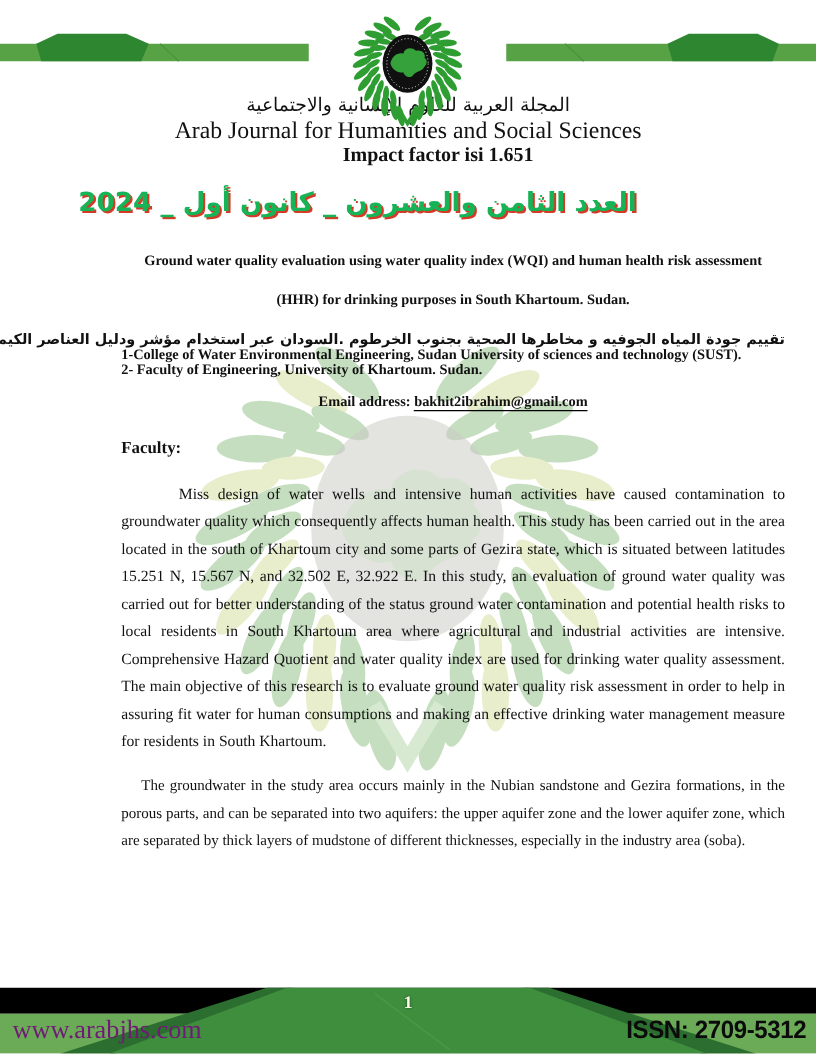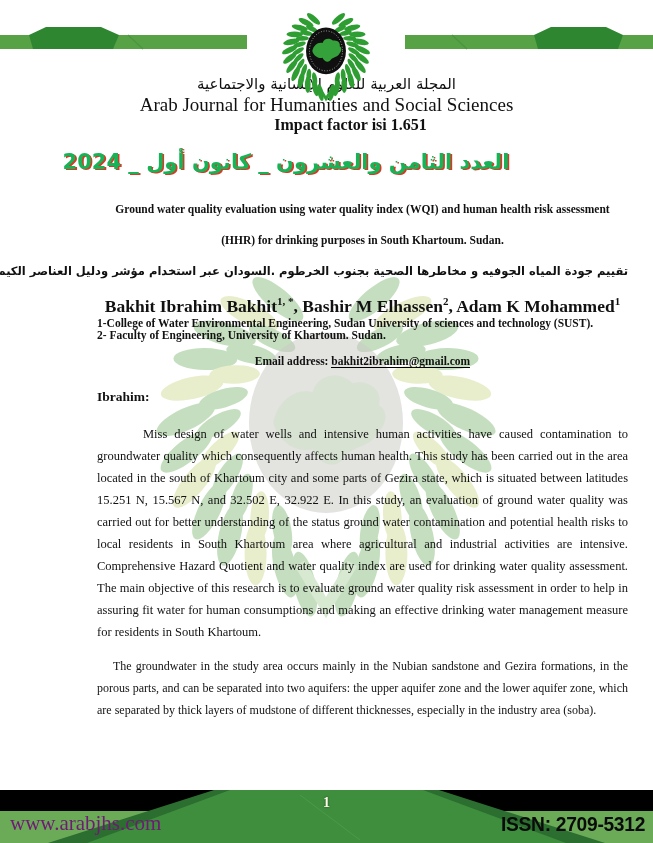--- a/index.html
+++ b/index.html
@@ -183,28 +183,27 @@
     <ellipse cx="100" cy="84" rx="35" ry="41" fill="#8d8d84" opacity=".55"></ellipse>
     <path d="M76,84 C78,74 86,68 94,70 C96,62 106,60 112,66 C120,64 126,70 124,76 C128,78 128,84 124,88 C120,96 112,94 108,100 C104,106 96,102 94,96 C86,98 78,92 76,84 Z" fill="#9bbf8e" opacity=".7"></path>
     <path d="M88,148 L100,168 L112,148" fill="none" stroke="#a9cf9b" stroke-width="5"></path>
   </svg>
 
   <div class="article">
     <div class="title-l1">Ground water quality evaluation using water quality index (WQI) and human health risk assessment</div>
     <div class="title-l2">(HHR) for drinking purposes in South Khartoum. Sudan.</div>
     <div class="title-ar">تقييم جودة المياه الجوفيه و مخاطرها الصحية بجنوب الخرطوم .السودان عبر استخدام مؤشر ودليل العناصر الكيميائيه .</div>
 
-    <div class="authors"><span>Bakhit Ibrahim Bakhit</span><sup>1, *</sup><span>, </span><span>Bashir M Elhassen</span><sup>2</sup><span>, </span><span>Adam K Mohammed</span><sup>1</sup></div>
 
     <div class="affil">1-College of Water Environmental Engineering, Sudan University of sciences and technology (SUST).</div>
     <div class="affil">2- Faculty of Engineering, University of Khartoum. Sudan.</div>
 
     <div class="email-line"><span>Email address: </span><a href="#" class="email-link">bakhit2ibrahim@gmail.com</a></div>
 
-    <div class="abs-head">Ibrahim:</div>
+    <div class="abs-head">Faculty:</div>
     <p class="abs-p1">Miss design of water wells and intensive human activities have caused contamination to groundwater quality which consequently affects human health. This study has been carried out in the area located in the south of Khartoum city and some parts of Gezira state, which is situated between latitudes 15.251 N, 15.567 N, and 32.502 E, 32.922 E. In this study, an evaluation of ground water quality was carried out for better understanding of the status ground water contamination and potential health risks to local residents in South Khartoum area where agricultural and industrial activities are intensive. Comprehensive Hazard Quotient and water quality index are used for drinking water quality assessment. The main objective of this research is to evaluate ground water quality risk assessment in order to help in assuring fit water for human consumptions and making an effective drinking water management measure for residents in South Khartoum.</p>
     <p class="abs-p2">The groundwater in the study area occurs mainly in the Nubian sandstone and Gezira formations, in the porous parts, and can be separated into two aquifers: the upper aquifer zone and the lower aquifer zone, which are separated by thick layers of mudstone of different thicknesses, especially in the industry area (soba).</p>
   </div>
 
   <svg class="footer" viewBox="0 0 653 53" preserveAspectRatio="none">
     <rect x="0" y="0" width="653" height="21" fill="#000000"></rect>
     <rect x="0" y="21" width="653" height="32" fill="#6BAB58"></rect>
     <polygon points="214,0 234,0 92,53 48,53" fill="#2B6E2F"></polygon>
     <polygon points="419,0 439,0 605,53 561,53" fill="#2B6E2F"></polygon>
     <polygon points="230,0 423,0 566,53 87,53" fill="#3E8E3E"></polygon>

